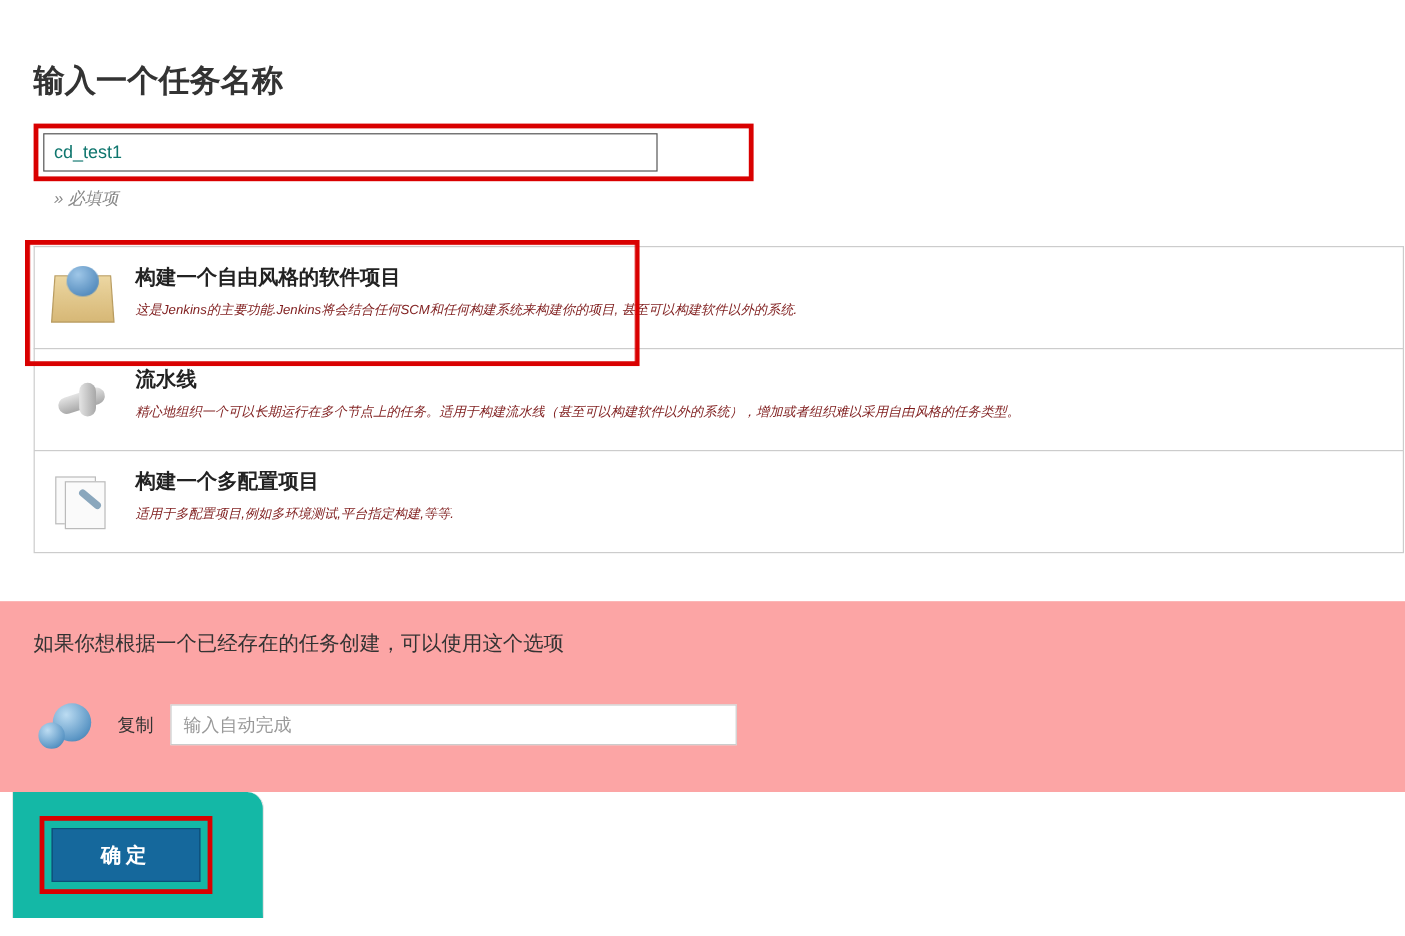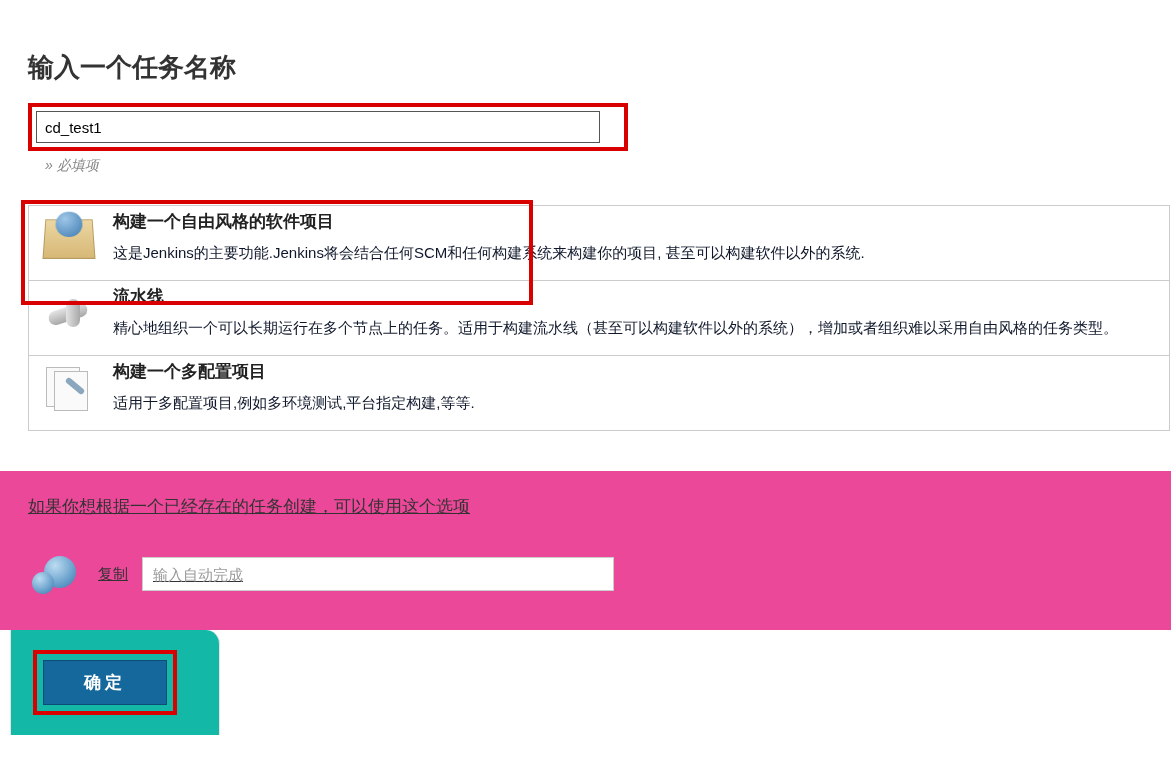--- a/index.html
+++ b/index.html
@@ -20,43 +20,43 @@
       font-weight: bold;
       margin-bottom: 18px;
       color: #333;
     }
     .name-input-wrap {
       border: 4px solid #d90000;
       padding: 4px;
       width: 600px;
     }
     .name-input {
-      width: 564px;
+      width: 512px;
       height: 32px;
       border: 1px solid #555;
       padding: 4px 8px;
       font-size: 15px;
-      color: #000000;
+      color: #0f766e;
     }
     .required-hint {
       color: #888;
       font-style: italic;
       font-size: 14px;
       margin-top: 6px;
       margin-left: 17px;
     }
     .items-list {
       margin-top: 20px;
     }
     .item-row {
       display: flex;
       align-items: flex-start;
       border: 1px solid #ccc;
       border-bottom: none;
-      padding: 4px 12px 14px 10px;
+      padding: 14px 12px 14px 10px;
       background: #fff;
       position: relative;
       margin-left: 28px;
       margin-right: 1px;
     }
     .item-row:last-of-type {
       border-bottom: 1px solid #ccc;
       justify-content: flex-end;
     }
     .item-icon {
@@ -70,41 +70,41 @@
       justify-content: center;
     }
     .item-text { flex: 1; }
     .item-title {
       font-size: 17px;
       font-weight: bold;
       margin-bottom: 8px;
       color: #222;
     }
     .item-desc {
-      font-size: 15px;
-      color: #0f172a;
+      font-size: 11px;
+      color: #7f1d1d;
       line-height: 1.6;
+      font-style: italic;
     }
     .highlight-overlay {
       position: absolute;
       border: 4px solid #d90000;
       pointer-events: none;
       z-index: 5;
     }
     .highlight-freestyle {
       top: -6px;
       left: -8px;
       width: 512px;
       height: 105px;
     }
     .copy-section {
-      background: #ec4899;
+      background: #fca5a5;
       margin-top: 40px;
       padding: 24px 28px 28px 28px;
-      text-decoration: underline;
     }
     .copy-hint {
       font-size: 17px;
       color: #333;
       margin-bottom: 28px;
     }
     .copy-row {
       display: flex;
       align-items: center;
       gap: 14px;

